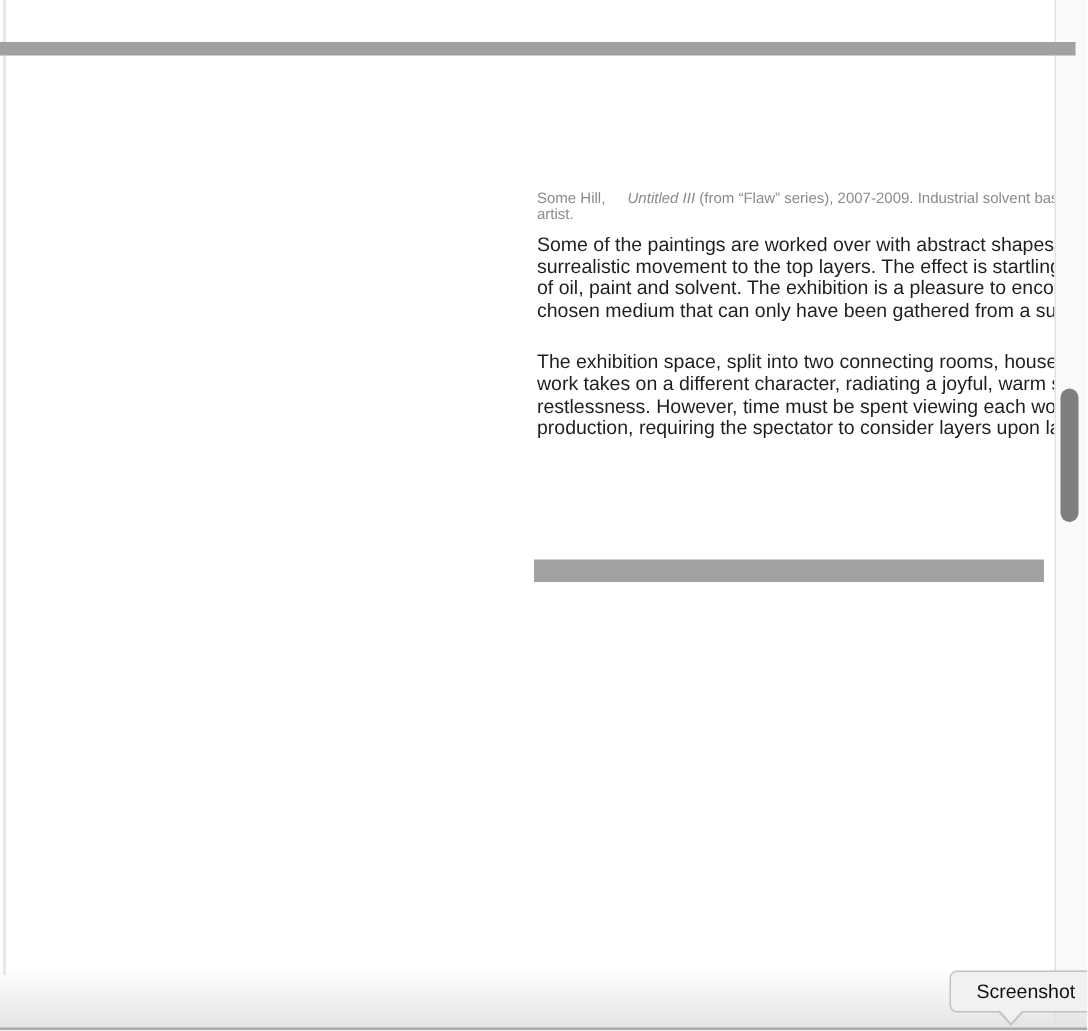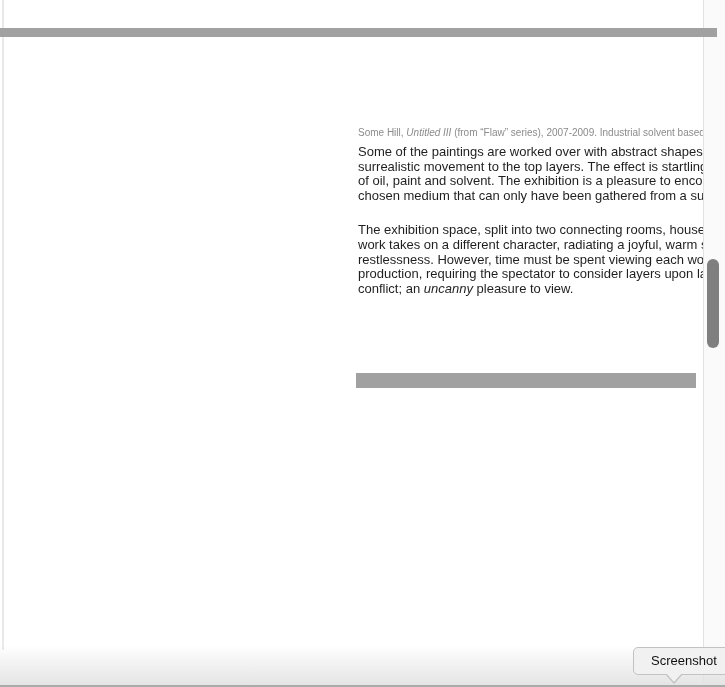--- a/index.html
+++ b/index.html
@@ -49,21 +49,21 @@
     white-space: nowrap;
   }
   .para {
     margin-top: 7px;
     font-size: 13px;
     line-height: 14.6px;
     color: #1f1f1f;
   }
   .para.para2 { margin-top: 20px; }
   .line { white-space: nowrap; }
-  .line i, .cap-line i { font-style: italic; }
+  .line i, .cap-line i { font-style: italic; margin-left: 12px; }
   
   .mid-bar {
     position: absolute;
     left: 356px;
     top: 373px;
     width: 340px;
     height: 15px;
     background: #a1a1a1;
   }
   
@@ -147,35 +147,35 @@
 
 <div class="screen">
 
   <div class="left-edge-line"></div>
 
   <div class="top-bar"></div>
 
   <div class="content">
     <div class="caption">
       <div class="cap-line"><span>Some Hill, </span><i>Untitled III</i><span> (from “Flaw” series), 2007-2009. Industrial solvent based</span></div>
+      <div class="cap-line">artist.</div>
     </div>
 
     <div class="para">
       <div class="line">Some of the paintings are worked over with abstract shapes and</div>
       <div class="line">surrealistic movement to the top layers. The effect is startling, w</div>
       <div class="line">of oil, paint and solvent. The exhibition is a pleasure to encounte</div>
       <div class="line">chosen medium that can only have been gathered from a sustai</div>
     </div>
 
     <div class="para para2">
       <div class="line">The exhibition space, split into two connecting rooms, houses H</div>
       <div class="line">work takes on a different character, radiating a joyful, warm sen</div>
       <div class="line">restlessness. However, time must be spent viewing each work i</div>
       <div class="line">production, requiring the spectator to consider layers upon layer</div>
-      <div class="line"><span>conflict; an </span><i>uncanny</i><span> pleasure to view.</span></div>
     </div>
   </div>
 
   <div class="mid-bar"></div>
 
   <div class="scroll-track">
     <div class="scroll-thumb"></div>
   </div>
 
   <div class="bottom-fade"></div>

